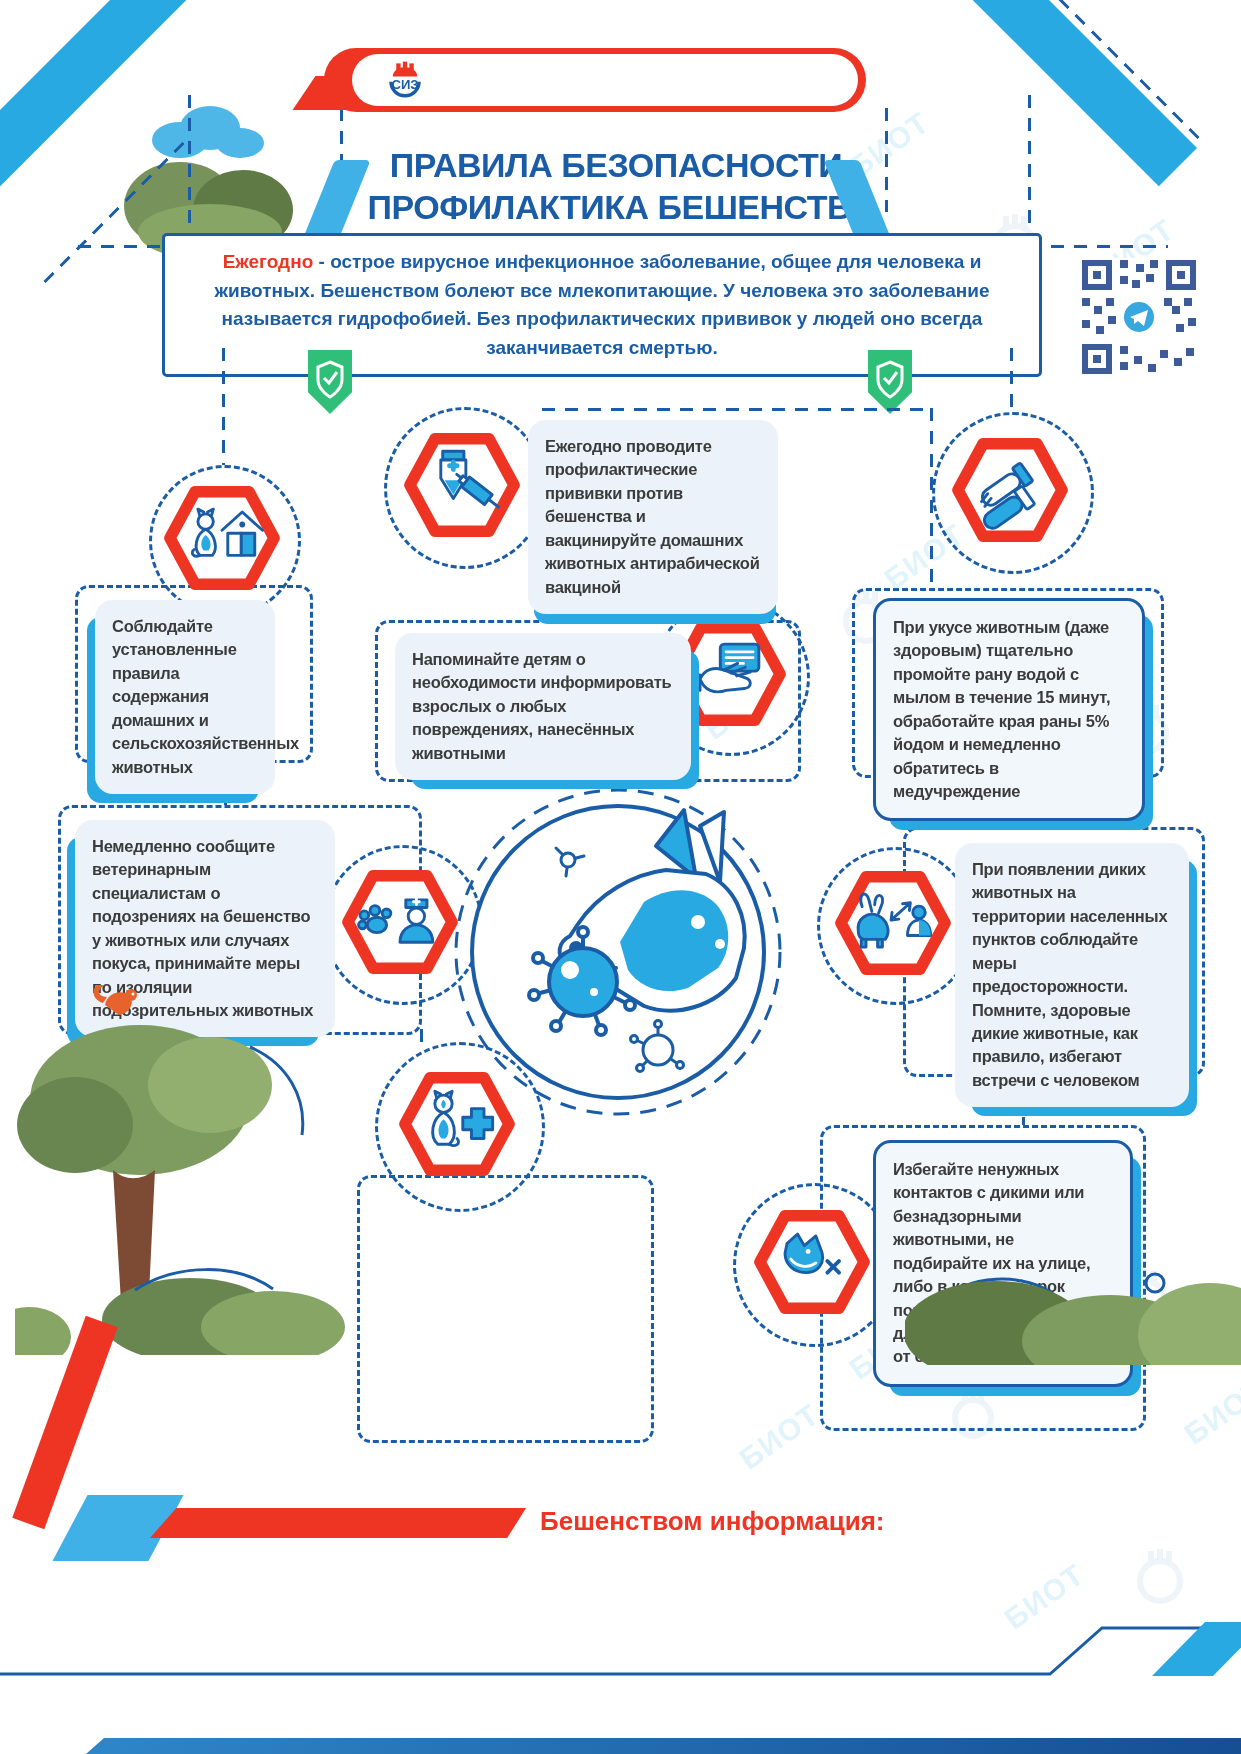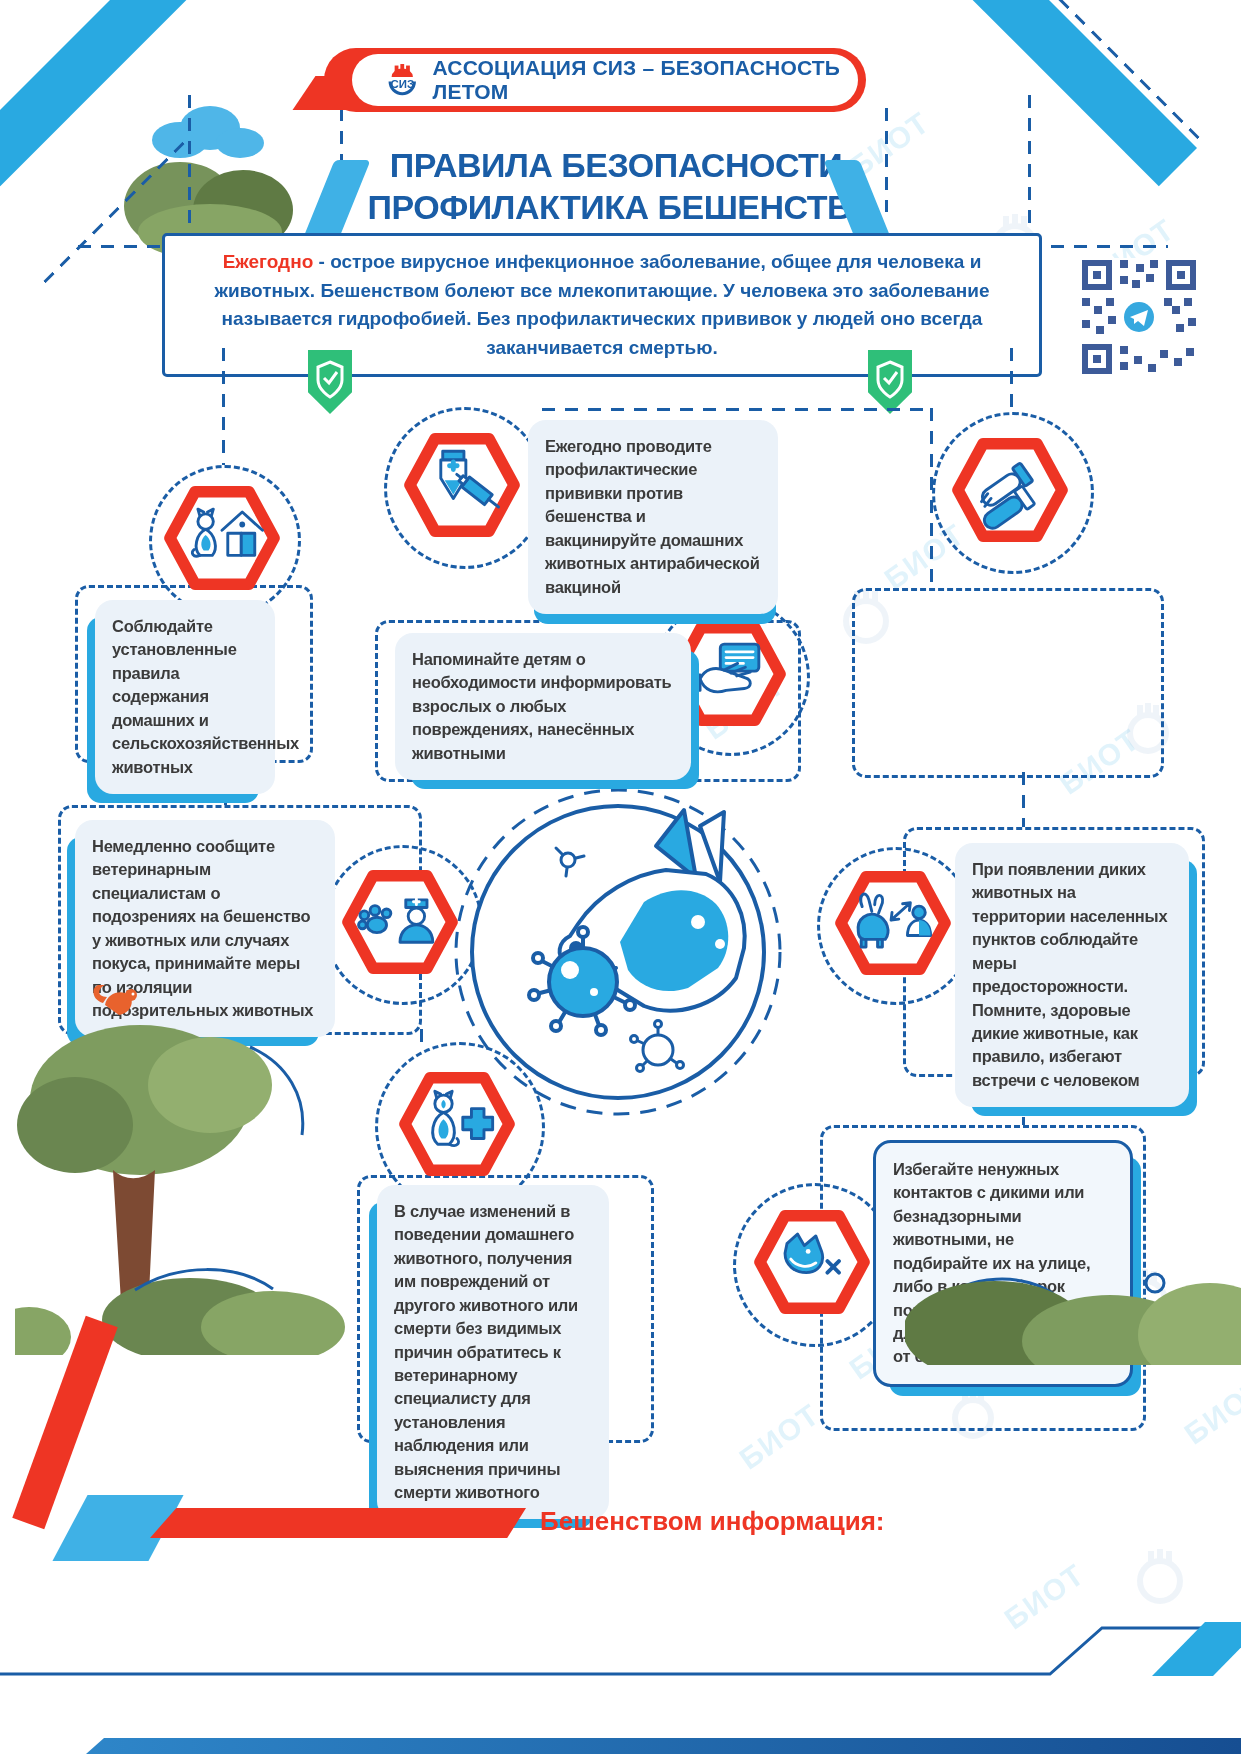--- a/index.html
+++ b/index.html
@@ -173,21 +173,20 @@
   <div class="banner-red"></div>
   <div class="banner-pill">
     <svg width="42" height="42" viewBox="0 0 48 48">
       <path d="M10 20 a14 11 0 0 1 28 0 l-28 0 z" fill="#EE3524"></path>
       <rect x="14" y="5" width="5" height="9" fill="#EE3524"></rect>
         <rect x="21.5" y="3" width="5" height="11" fill="#EE3524"></rect>
         <rect x="29" y="5" width="5" height="9" fill="#EE3524"></rect>
       <path d="M8 26 a16 16 0 0 0 32 0" fill="none" stroke="#1A5DA6" stroke-width="4"></path>
       <text x="24" y="34" text-anchor="middle" font-size="15" font-weight="bold" fill="#1A5DA6" font-family="Liberation Sans,sans-serif">СИЗ</text>
     </svg>
-    <span class="banner-label">АССОЦИАЦИЯ СИЗ – БЕЗОПАСНОСТЬ ЛЕТОМ</span>
   </div>
 
   <div class="page-title">
     <div>ПРАВИЛА БЕЗОПАСНОСТИ.</div>
     <div>ПРОФИЛАКТИКА БЕШЕНСТВА</div>
   </div>
   <div class="slash l"></div>
   <div class="slash r"></div>
 
   <div class="intro-box">
@@ -449,23 +448,23 @@
         <path d="M38 52 C44 60 56 62 64 56" stroke="#fff" fill="none"></path>
         <circle cx="56" cy="44" r="2.5" fill="#fff" stroke="none"></circle>
         <path d="M76 54 l12 12 M88 54 l-12 12" stroke-width="4" fill="none"></path>
       </g>
     </svg>
   </div>
 
   <div class="card sh-b" style="left:528px;top:420px;width:250px">Ежегодно проводите профилактические прививки против бешенства и вакцинируйте домашних животных антирабической вакциной</div>
   <div class="card sh-l" style="left:95px;top:600px;width:180px">Соблюдайте установленные правила содержания домашних и сельскохозяйственных животных</div>
   <div class="card sh-r" style="left:395px;top:633px;width:296px">Напоминайте детям о необходимости информировать взрослых о любых повреждениях, нанесённых животными</div>
+  <div class="card bordered sh-r" style="left:873px;top:598px;width:272px">При укусе животным (даже здоровым) тщательно промойте рану водой с мылом в течение 15 минут, обработайте края раны 5% йодом и немедленно обратитесь в медучреждение</div>
   <div class="card sh-l" style="left:75px;top:820px;width:260px">Немедленно сообщите ветеринарным специалистам о подозрениях на бешенство у животных или случаях покуса, принимайте меры по изоляции подозрительных животных</div>
   <div class="card sh-r" style="left:955px;top:843px;width:234px">При появлении диких животных на территории населенных пунктов соблюдайте меры предосторожности. Помните, здоровые дикие животные, как правило, избегают встречи с человеком</div>
-  <div class="card sh-l" style="left:377px;top:1185px;width:232px">В случае изменений в поведении домашнего животного, получения им повреждений от другого животного или смерти без видимых причин обратитесь к ветеринарному специалисту для установления наблюдения или выяснения причины смерти животного</div>
   <div class="card bordered sh-r" style="left:873px;top:1140px;width:260px">Избегайте ненужных контактов с дикими или безнадзорными животными, не подбирайте их на улице, либо в короткий срок покажите их ветеринару для проведения прививки от бешенства</div>
 
   <svg style="position:absolute;left:15px;top:985px" width="345" height="370" viewBox="0 0 345 370">
     <g transform="translate(90,2)">
       <path d="M-2 16 C-16 12 -14 -6 0 -2 C-8 2 -8 10 2 10 Z" fill="#E8622D"></path>
       <path d="M0 18 C2 6 16 2 24 8 C30 14 26 26 14 28 Z" fill="#E8622D"></path>
       <circle cx="26" cy="8" r="6" fill="#E8622D"></circle>
         <circle cx="28" cy="7" r="1.5" fill="#fff"></circle>
     </g>
     <ellipse cx="125" cy="115" rx="110" ry="75" fill="#7E9C5F"></ellipse>

